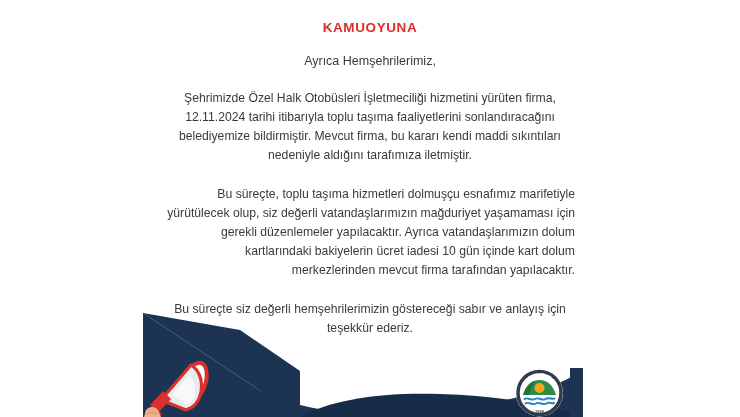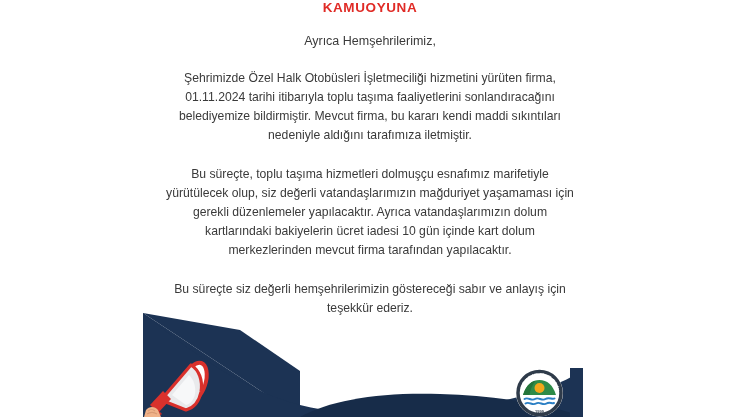--- a/index.html
+++ b/index.html
@@ -35,21 +35,21 @@
     left: 0;
     top: 0;
     width: 740px;
     height: 417px;
     z-index: 5;
     text-align: center;
   }
 
   .headline {
     margin: 0;
-    padding-top: 0;
+    padding-top: 20px;
     font-size: 13.5px;
     font-weight: bold;
     letter-spacing: 0.6px;
     color: #e02b26;
     line-height: 1.2;
   }
 
   .salutation {
     margin: 0;
     padding-top: 16px;
@@ -64,21 +64,21 @@
     padding-top: 17px;
     font-size: 12.2px;
     color: #3a3a3a;
     line-height: 1.55;
     text-align: center;
   }
 
   .para.p1 { padding-top: 19px; }
   .para.p2 { padding-top: 20px; width: 420px; }
   .para.p3 { padding-top: 20px; width: 430px; }
-  .para.p4 { padding-top: 20px; width: 410px; }
+  .para.p4 { padding-top: 20px; width: 410px; text-align: right; }
   .para.p5 { padding-top: 21px; width: 420px; }
 
   
   .megaphone {
     position: absolute;
     left: 139px;
     top: 358px;
     width: 80px;
     height: 59px;
     z-index: 6;
@@ -170,21 +170,21 @@
       <textPath href="#ringTop" startOffset="54%">BELEDİYESİ</textPath>
     </text>
     <text x="49" y="88" text-anchor="middle" fill="#2f3b4a" font-size="8" font-family="'Liberation Sans', sans-serif" font-weight="bold">1999</text>
   </svg>
 
   <div class="content">
     <h1 class="headline">KAMUOYUNA</h1>
 
     <p class="salutation">Ayrıca Hemşehrilerimiz,</p>
 
-    <p class="para p1">Şehrimizde Özel Halk Otobüsleri İşletmeciliği hizmetini yürüten firma, 01.11.2024 tarihi itibarıyla toplu taşıma faaliyetlerini sonlandıracağını belediyemize bildirmiştir. Mevcut firma, bu kararı kendi maddi sıkıntıları nedeniyle aldığını tarafımıza iletmiştir.</p>
+    <p class="para p1">Şehrimizde Özel Halk Otobüsleri İşletmeciliği hizmetini yürüten firma, 12.11.2024 tarihi itibarıyla toplu taşıma faaliyetlerini sonlandıracağını belediyemize bildirmiştir. Mevcut firma, bu kararı kendi maddi sıkıntıları nedeniyle aldığını tarafımıza iletmiştir.</p>
 
 
 
     <p class="para p4">Bu süreçte, toplu taşıma hizmetleri dolmuşçu esnafımız marifetiyle yürütülecek olup, siz değerli vatandaşlarımızın mağduriyet yaşamaması için gerekli düzenlemeler yapılacaktır. Ayrıca vatandaşlarımızın dolum kartlarındaki bakiyelerin ücret iadesi 10 gün içinde kart dolum merkezlerinden mevcut firma tarafından yapılacaktır.</p>
 
     <p class="para p5">Bu süreçte siz değerli hemşehrilerimizin göstereceği sabır ve anlayış için teşekkür ederiz.</p>
 
   </div>
 
 </div>

